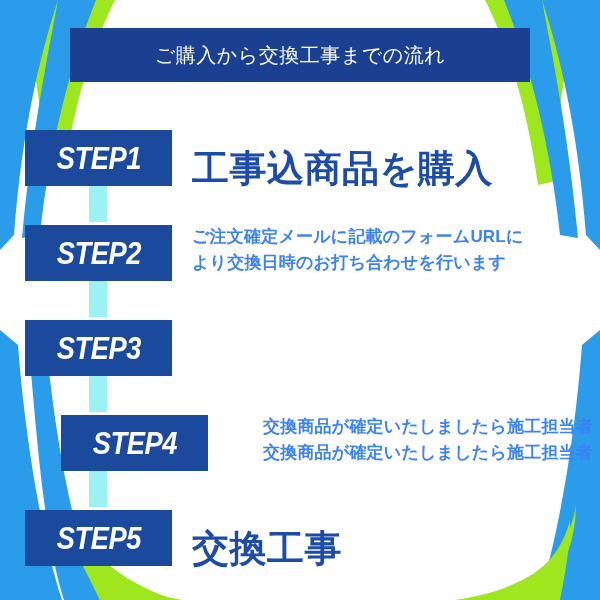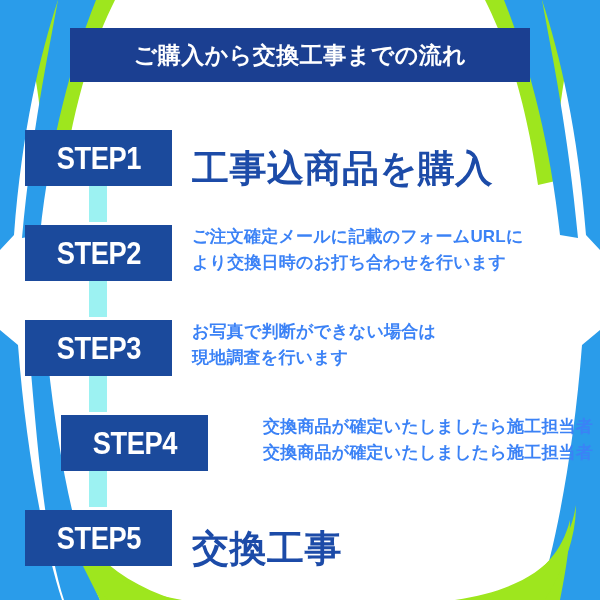--- a/index.html
+++ b/index.html
@@ -32,22 +32,22 @@
     top: 28px;
     width: 460px;
     height: 54px;
     background: #1b3f91;
     display: flex;
     align-items: center;
     justify-content: center;
   }
   .title-text {
     color: #ffffff;
-    font-size: 23px;
-    font-weight: bold;
+    font-size: 20px;
+    font-weight: normal;
     letter-spacing: 0.5px;
     line-height: 1;
     white-space: nowrap;
   }
 
   
   .connector {
     position: absolute;
     left: 89px;
     width: 18px;
@@ -64,20 +64,21 @@
   }
   .step-badge {
     position: absolute;
     left: 25px;
     width: 147px;
     height: 56px;
     background: #1b4a9c;
     display: flex;
     align-items: center;
     justify-content: center;
+    font-style: italic;
   }
   .step-badge-label {
     color: #ffffff;
     font-size: 31px;
     font-weight: bold;
     letter-spacing: -0.5px;
     line-height: 1;
     transform: scaleX(0.88);
     white-space: nowrap;
   }
@@ -154,24 +155,20 @@
     <div class="step-body small" style="margin-top:-6px;">
       <div class="line">ご注文確定メールに記載のフォームURLに</div>
       <div class="line">より交換日時のお打ち合わせを行います</div>
     </div>
   </div>
 
   <div class="step-row" style="top:320px; height:56px;">
     <div class="step-badge">
       <span class="step-badge-label">STEP3</span>
     </div>
-    <div class="step-body small" style="margin-top:-6px;">
-      <div class="line">お写真で判断ができない場合は</div>
-      <div class="line">現地調査を行います</div>
-    </div>
   </div>
 
   <div class="step-row" style="top:415px; height:56px;margin-left:36px;">
     <div class="step-badge">
       <span class="step-badge-label">STEP4</span>
     </div>
     <div class="step-body small" style="margin-top:-6px;text-align:center;">
       <div class="line">交換商品が確定いたしましたら施工担当者</div>
       <div class="line">交換商品が確定いたしましたら施工担当者</div>
     </div>

